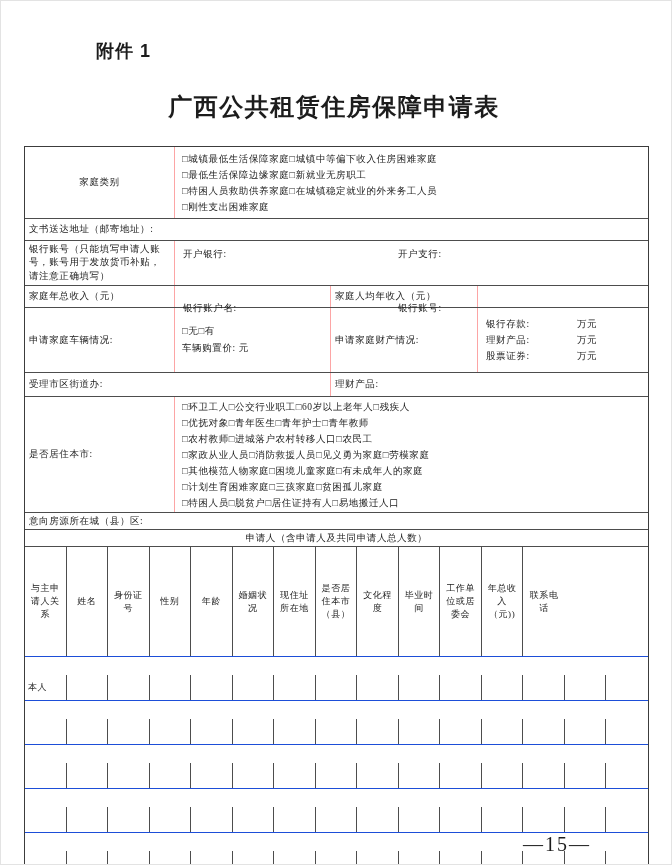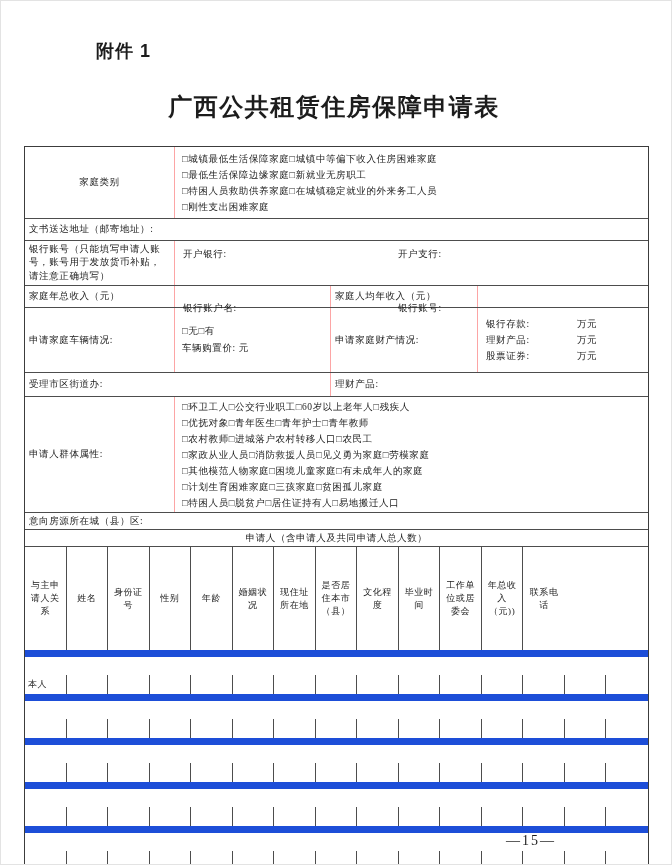--- a/index.html
+++ b/index.html
@@ -36,34 +36,34 @@
   .opts div { line-height:16px; white-space:nowrap; }
   .stack { flex-direction:column; align-items:flex-start; justify-content:center; }
   .stack div { line-height:17px; white-space:nowrap; }
   .bankrow { display:flex; flex:1; align-items:center; }
   .bankcol1 { width:223px; flex:none; padding-left:8px; }
   .bankcol1 div, .bankcol2 div { line-height:18px; white-space:nowrap;margin-top:36px; }
   .prop div { line-height:16px; white-space:nowrap; }
   .prop .pl { display:inline-block; min-width:58px; }
   .pu { margin-left:30px; }
   
-  .a-row { display:grid; grid-template-columns:repeat(15,1fr); border-bottom:7px solid #1d4ed8; }
+  .a-row { display:grid; grid-template-columns:repeat(15,1fr); border-bottom:1px solid #1d4ed8; }
   .a-row.hdr { height:110px; }
   .a-row.datarow { height:26px;margin-top:18px; }
   .a-cell {
     border-right:1px solid #4d4d4d; display:flex; align-items:center; justify-content:center;
     text-align:center; font-size:9px; line-height:13px; padding:1px 3px; overflow:hidden;
   }
   .a-row .a-cell:last-child { border-right:none; }
   .a-row.datarow .a-cell { justify-content:flex-start; text-align:left; }
   .r-footer { height:36px; }
   .r-footer .cell { justify-content:center; }
   .pageno {
-    position:absolute; left:470px; top:832px; width:120px; text-align:center;
-    font-size:14px; letter-spacing:2px; font-family:"Liberation Serif","DejaVu Serif",serif;
+    position:absolute; left:470px; top:832px; width:120px; text-align:right;
+    font-size:20px; letter-spacing:2px; font-family:"Liberation Serif","DejaVu Serif",serif;
   }
   .wrap-contents { display:contents; }
 </style>
 </head>
 <body>
 
 <div class="sheet">
 
   <div class="attachment">附件 1</div>
   <div class="title">广西公共租赁住房保障申请表</div>
@@ -136,21 +136,21 @@
     </div>
 
     
     <div class="row" style="height:24px">
       <div class="cell" style="width:306px;flex:none">受理市区街道办:</div>
       <div class="cell grow">理财产品:</div>
     </div>
 
     
     <div class="row" style="height:116px">
-      <div class="cell c1">申请人群体属性:</div>
+      <div class="cell c1">是否居住本市:</div>
       <div class="cell grow opts">
         <div>□环卫工人□公交行业职工□60岁以上老年人□残疾人</div>
         <div>□优抚对象□青年医生□青年护士□青年教师</div>
         <div>□农村教师□进城落户农村转移人口□农民工</div>
         <div>□家政从业人员□消防救援人员□见义勇为家庭□劳模家庭</div>
         <div>□其他模范人物家庭□困境儿童家庭□有未成年人的家庭</div>
         <div>□计划生育困难家庭□三孩家庭□贫困孤儿家庭</div>
         <div>□特困人员□脱贫户□居住证持有人□易地搬迁人口</div>
       </div>
     </div>

